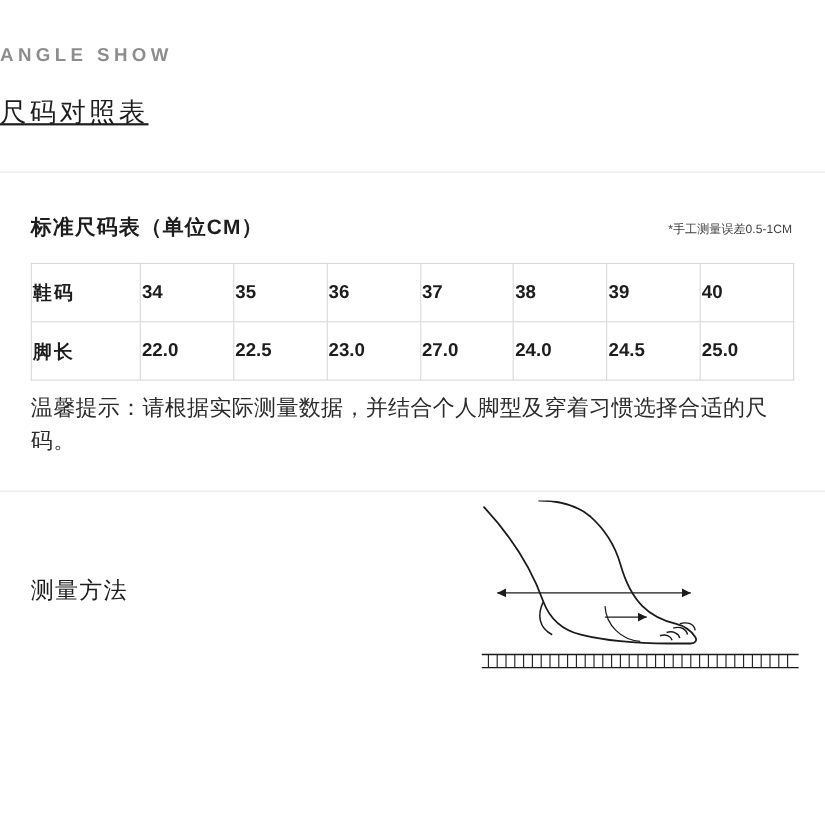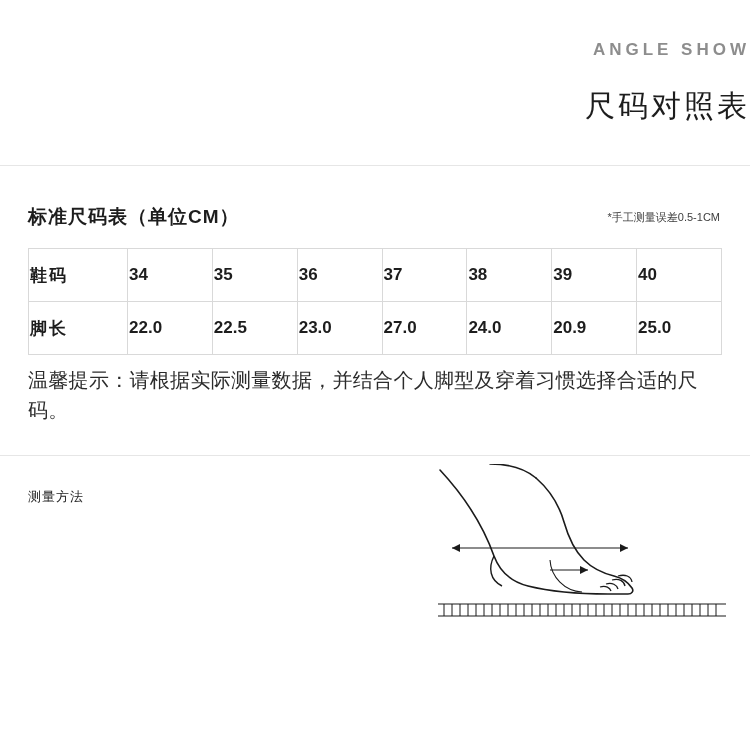--- a/index.html
+++ b/index.html
@@ -17,34 +17,35 @@
   .page {
     position: relative;
     width: 750px;
     height: 743px;
     background: #ffffff;
   }
 
   
   .header {
     padding-top: 40px;
-    text-align: right;
+    text-align: left;
   }
   .brand {
     font-size: 17px;
     letter-spacing: 4px;
     color: #8d8d8d;
     font-weight: bold;
   }
   .main-title {
     margin-top: 26px;
-    font-size: 30px;
+    font-size: 24px;
     letter-spacing: 3px;
     color: #1d1d1d;
     font-weight: normal;
+    text-decoration: underline;
   }
 
   .divider {
     margin-top: 38px;
     height: 1px;
     background: #e6e6e6;
     width: 100%;
   }
 
   
@@ -112,24 +113,25 @@
   }
 
   
   .measure-section {
     position: relative;
     padding: 32px 28px 0 28px;
     height: 240px;
     box-sizing: border-box;
   }
   .measure-title {
-    font-size: 13px;
+    font-size: 21px;
     color: #1d1d1d;
     letter-spacing: 1px;
     font-weight: normal;
+    margin-top: 44px;
   }
   .measure-body {
     margin-top: 18px;
     font-size: 14.5px;
     line-height: 1.95;
     color: #2b2b2b;
     letter-spacing: 0.3px;
     max-width: 380px;
   }
   .diagram {
@@ -175,21 +177,21 @@
           <td class="value">39</td>
           <td class="value">40</td>
         </tr>
         <tr>
           <td class="row-label">脚长</td>
           <td class="value">22.0</td>
           <td class="value">22.5</td>
           <td class="value">23.0</td>
           <td class="value">27.0</td>
           <td class="value">24.0</td>
-          <td class="value">20.9</td>
+          <td class="value">24.5</td>
           <td class="value">25.0</td>
         </tr>
       </tbody>
     </table>
 
     <div class="tip">温馨提示：请根据实际测量数据，并结合个人脚型及穿着习惯选择合适的尺码。</div>
   </div>
 
   <div class="divider2"></div>
 

